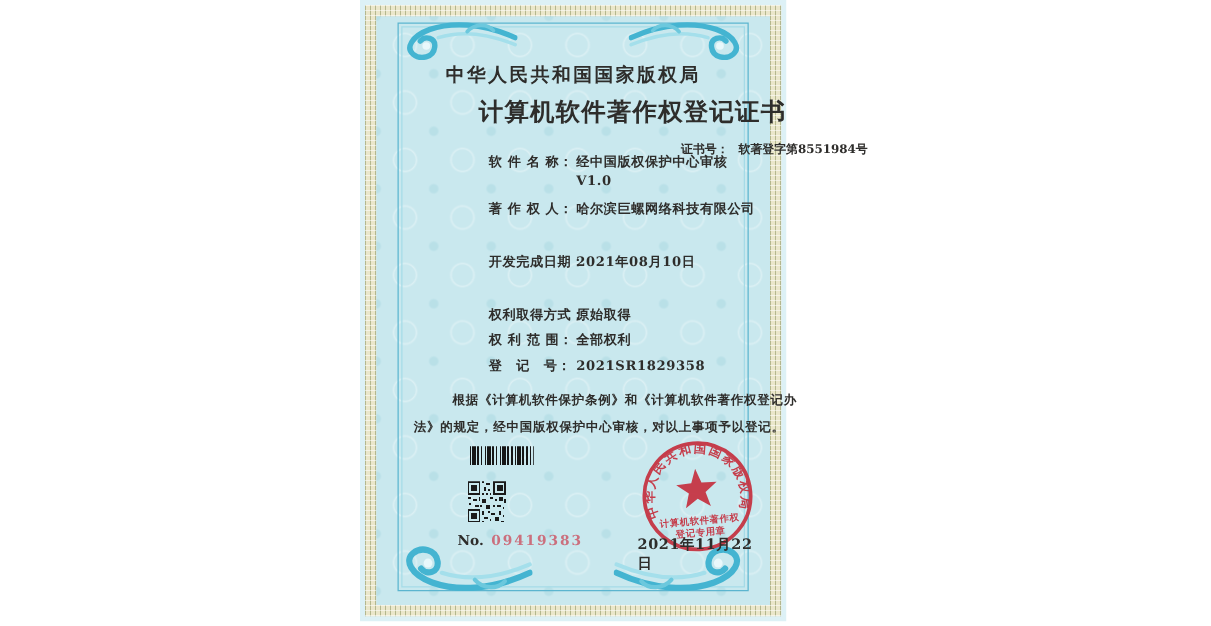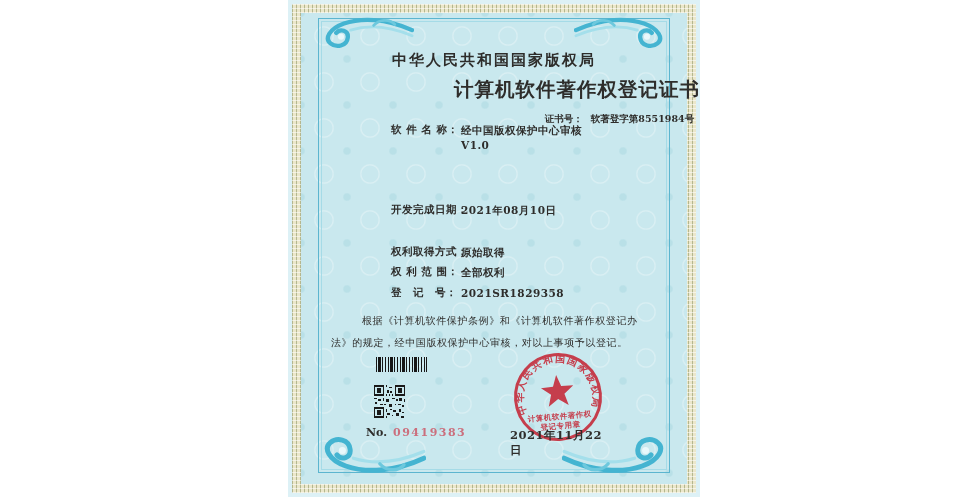--- a/index.html
+++ b/index.html
@@ -1,18 +1,18 @@
 <!DOCTYPE html>
 <html><head>
 <meta charset="utf-8">
 <style>
   html,body{margin:0;padding:0;background:#ffffff;}
   .stage{position:relative;width:969px;height:501px;background:#ffffff;overflow:hidden;
          font-family:"DejaVu Serif","Liberation Serif",serif;color:#2e2d2b;}
-  .certificate{position:absolute;left:288px;top:0;width:412px;height:497px;}
+  .certificate{position:absolute;left:288px;top:0;width:341px;height:497px;}
   .cert-edge{position:absolute;inset:0;background:#ddf1f6;}
   .guilloche{position:absolute;inset:4px;
     background:
       repeating-linear-gradient(0deg, rgba(255,255,255,.55) 0 1px, rgba(255,255,255,0) 1px 4px),
       repeating-linear-gradient(90deg,#b4b78e 0 1px,#ebe7cb 1px 4px);}
   .paper{position:absolute;inset:13px;background-color:#c9e8ee;
     background-image:
       radial-gradient(circle, rgba(255,255,255,0) 8px, rgba(255,255,255,.35) 9px, rgba(255,255,255,0) 10.5px),
       radial-gradient(circle, rgba(120,190,205,.20) 3px, rgba(120,190,205,0) 4.5px);
     background-size:46px 46px,46px 46px;background-position:0 0,23px 23px;}
@@ -25,21 +25,21 @@
   .fl-br{right:28px;bottom:21px;width:110px;height:40px;transform:scale(-1,-1);}
   .authority{position:absolute;top:51px;left:0;right:0;text-align:center;
     font-size:15px;font-weight:bold;letter-spacing:2px;}
   .main-title{position:absolute;top:76px;left:0;right:0;text-align:right;
     font-size:19.5px;font-weight:bold;letter-spacing:1px;}
   .certno{position:absolute;top:102px;left:237px;font-size:9.5px;font-weight:bold;white-space:pre;}
   .certno .cv{margin-left:8px;margin-top:16px;}
   .field-row{position:absolute;left:59px;font-size:10.5px;font-weight:bold;width:320px;margin-left:44px;}
   .flabel{white-space:pre;letter-spacing:.5px;}
   .fvalue{position:absolute;left:70px;top:0;white-space:pre;line-height:15px;letter-spacing:.5px;}
-  .statement{position:absolute;left:43px;top:310px;width:314px;font-size:10px;font-weight:400;
+  .statement{position:absolute;left:43px;top:310px;width:314px;font-size:10px;font-weight:700;
     line-height:22px;text-indent:31px;letter-spacing:.6px;}
   .barcode{position:absolute;left:88px;top:357px;width:51px;height:15px;
     background:repeating-linear-gradient(90deg,
       #161616 0 1px, transparent 1px 2px,
       #161616 2px 5px, transparent 5px 6px,
       #161616 6px 7px, transparent 7px 9px,
       #161616 9px 10px, transparent 10px 12px);}
   .qrcode{position:absolute;left:86px;top:385px;width:31px;height:33px;}
   .serial{position:absolute;left:78px;top:426px;font-size:11px;font-weight:bold;}
   .serial .sn{color:#cb6f7d;letter-spacing:1.5px;margin-left:6px;}
@@ -85,20 +85,24 @@
     <div class="authority">中华人民共和国国家版权局</div>
     <div class="main-title">计算机软件著作权登记证书</div>
 
     <div class="certno">
       <span>证书号：</span><span class="cv">软著登字第8551984号</span>
     </div>
 
     <div class="field-row" style="top:123px">
       <span class="flabel">软 件 名 称：</span>
       <span class="fvalue"><span>经中国版权保护中心审核</span><br><span>V1.0</span></span>
+    </div>
+    <div class="field-row" style="top:160px">
+      <span class="flabel">著 作 权 人：</span>
+      <span class="fvalue">哈尔滨巨螺网络科技有限公司</span>
     </div>
     <div class="field-row" style="top:203px">
       <span class="flabel">开发完成日期：</span>
       <span class="fvalue">2021年08月10日</span>
     </div>
     <div class="field-row" style="top:245px">
       <span class="flabel">权利取得方式：</span>
       <span class="fvalue">原始取得</span>
     </div>
     <div class="field-row" style="top:265px">

